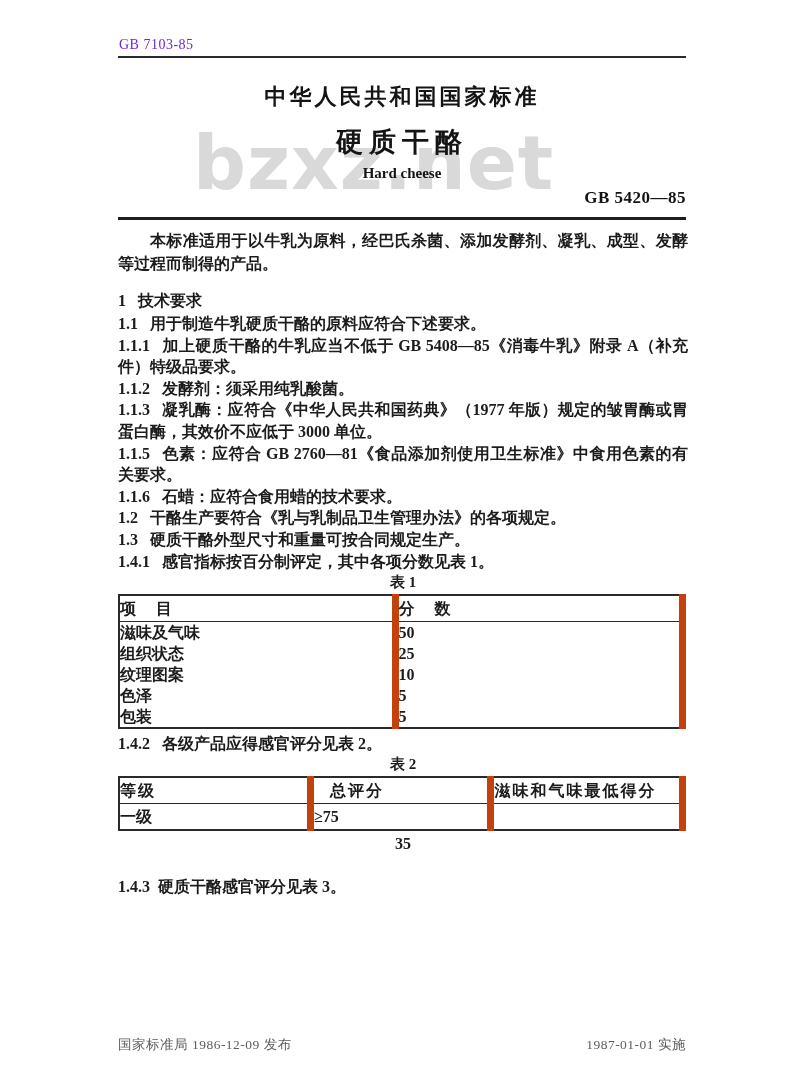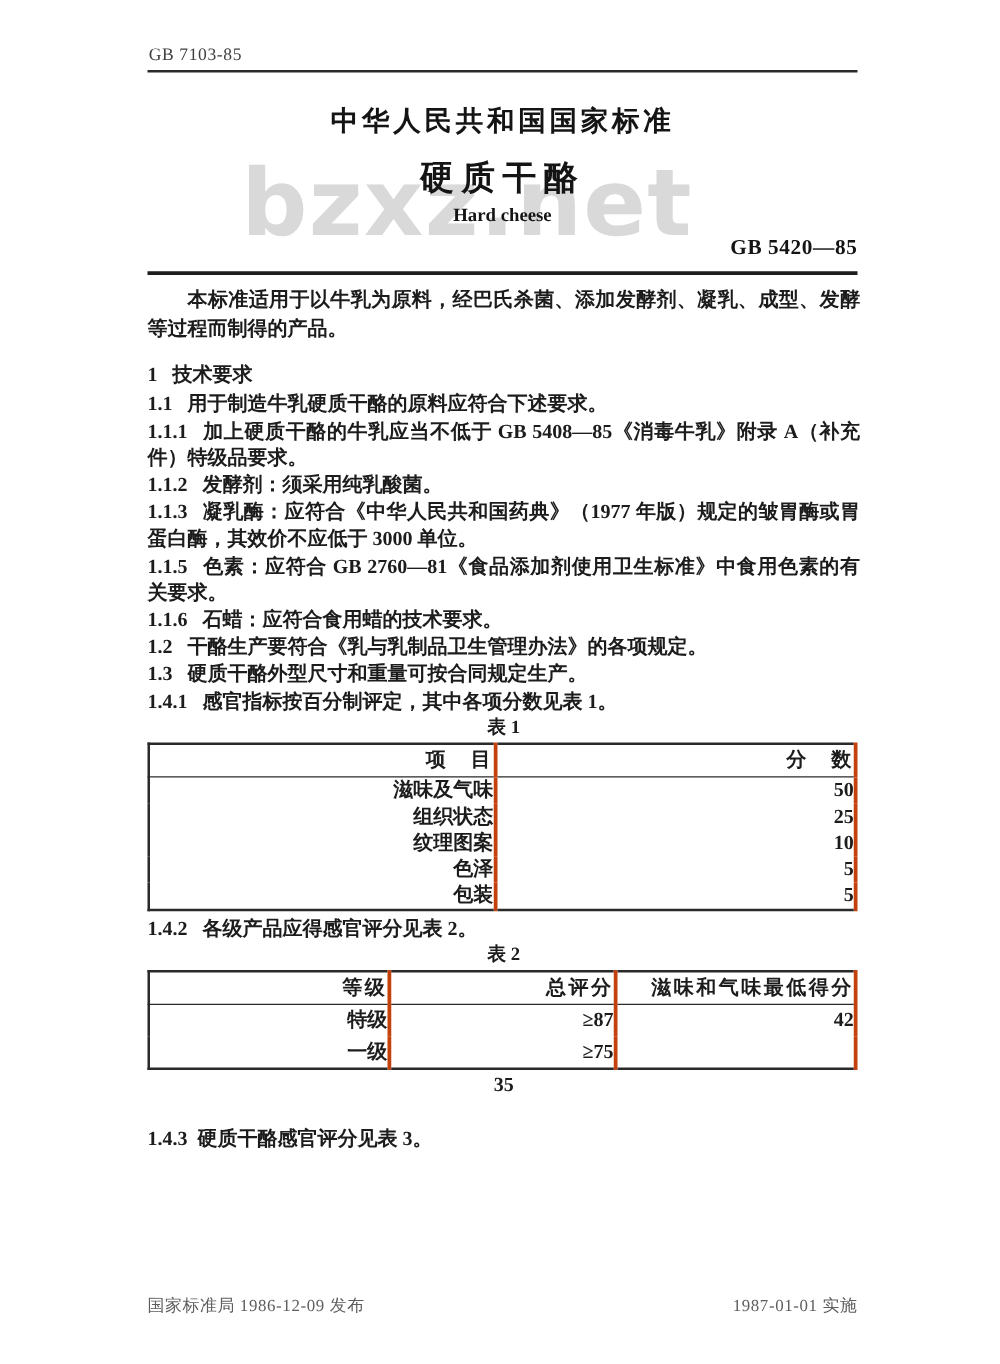--- a/index.html
+++ b/index.html
@@ -21,21 +21,21 @@
     font-weight: 800;
     letter-spacing: 1px;
     color: #d9d9d9;
     z-index: 0;
     user-select: none;
   }
   .layer { position: absolute; z-index: 1; left: 0; top: 0; width: 800px; }
 
   .doc-number-top {
     position: absolute; left: 119px; top: 37px;
-    font-size: 14px; letter-spacing: 0.5px; color: #404040;
+    font-size: 14px; letter-spacing: 0.5px; color: #6d28d9;
   }
   .rule-thin {
     position: absolute; left: 118px; top: 56px;
     width: 568px; height: 2px; background: #2a2a2a;
   }
   .title-cn {
     position: absolute; left: 118px; top: 82px; width: 568px;
     text-align: center; font-size: 22px; font-weight: bold;
     letter-spacing: 3px; color: #141414;
   }
@@ -69,22 +69,22 @@
   .clause .num { margin-right: 12px; letter-spacing: 0; }
   .heading { margin-top: 8px; line-height: 24px; }
 
   .tbl-caption { text-align: center; font-size: 15px; margin: 1px 0 2px 0; line-height: 19px; }
   table.doc-table {
     width: 568px; border-collapse: collapse;
     border: 2px solid #2a2a2a;
     font-size: 16px; font-weight: bold; color: #1c1c1c;
   }
   table.doc-table th, table.doc-table td {
-    border-left: 1px solid #2a2a2a; border-right: 3px solid #c2410c;
-    text-align: right; padding: 0;
+    border-left: 1px solid #2a2a2a; border-right: 7px solid #c2410c;
+    text-align: left; padding: 0;
   }
   table.doc-table thead th {
     border-bottom: 1px solid #2a2a2a;
     height: 26px; font-size: 16px; letter-spacing: 2px;
   }
   table.t1 td { height: 21px; line-height: 21px; }
   table.t2 td { height: 25px; line-height: 25px; }
   table.t2 .no-bottom td { border-bottom: none; }
   .col-w1 { width: 49%; }
   .below-table-note { text-align: center; margin-top: 3px; line-height: 20px; }
@@ -190,25 +190,20 @@
     <table class="doc-table t2">
       <thead>
         <tr>
           <th style="width:34%;">等级</th>
           <th style="width:32%;padding-left:16px;">总评分</th>
           <th>滋味和气味最低得分</th>
         </tr>
       </thead>
       <tbody>
         <tr class="no-bottom">
-          <td>特级</td>
-          <td>≥87</td>
-          <td>42</td>
-        </tr>
-        <tr class="no-bottom">
           <td>一级</td>
           <td>≥75</td>
           <td></td>
         </tr>
       </tbody>
     </table>
 
     <div class="below-table-note">35</div>
 
     <div class="clause sec143">

